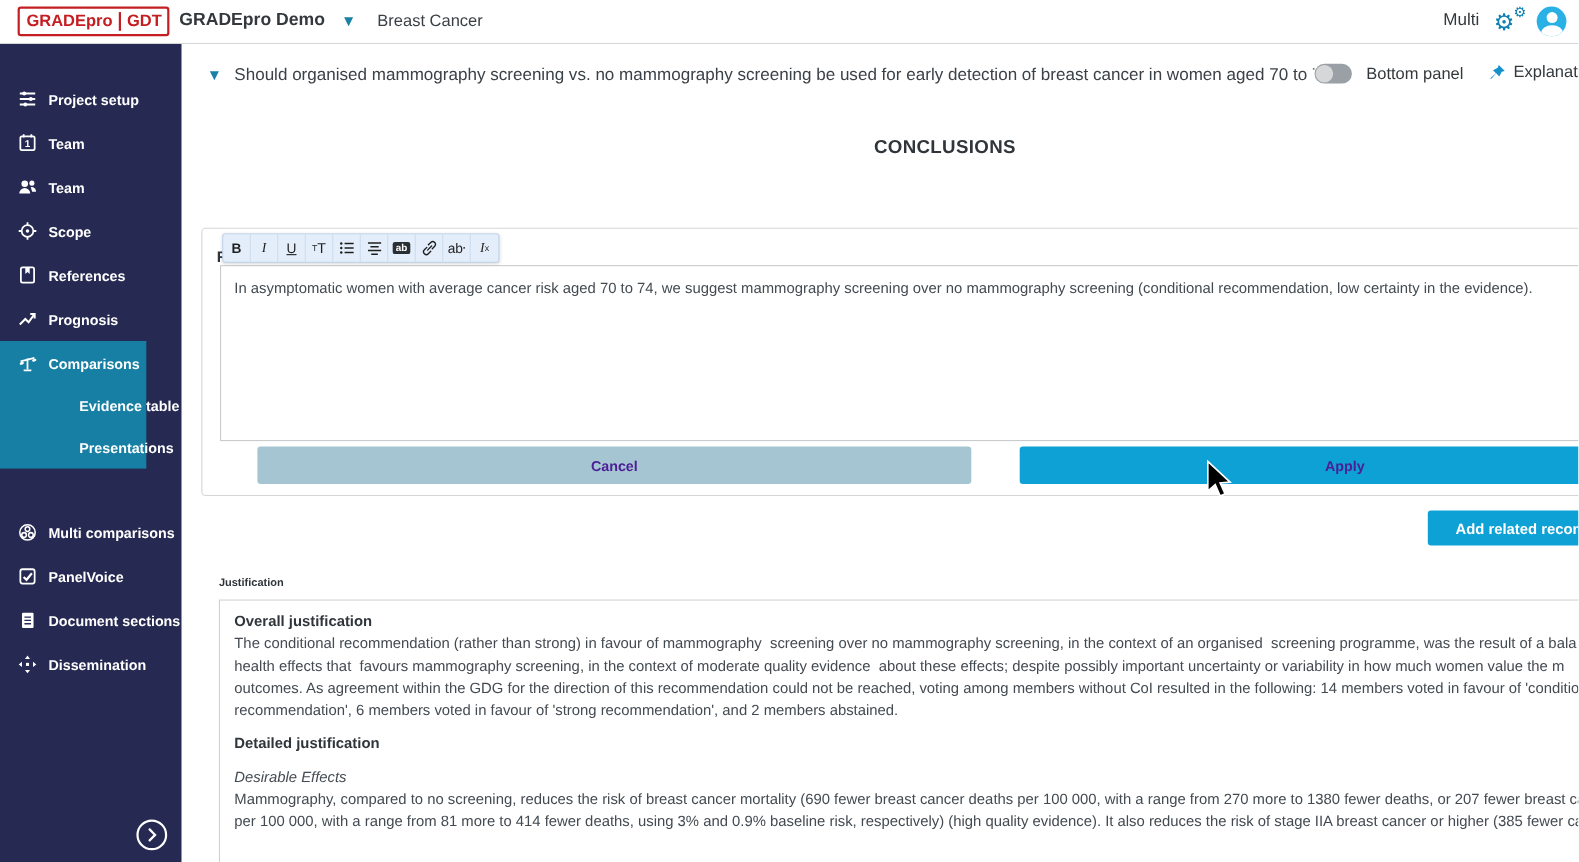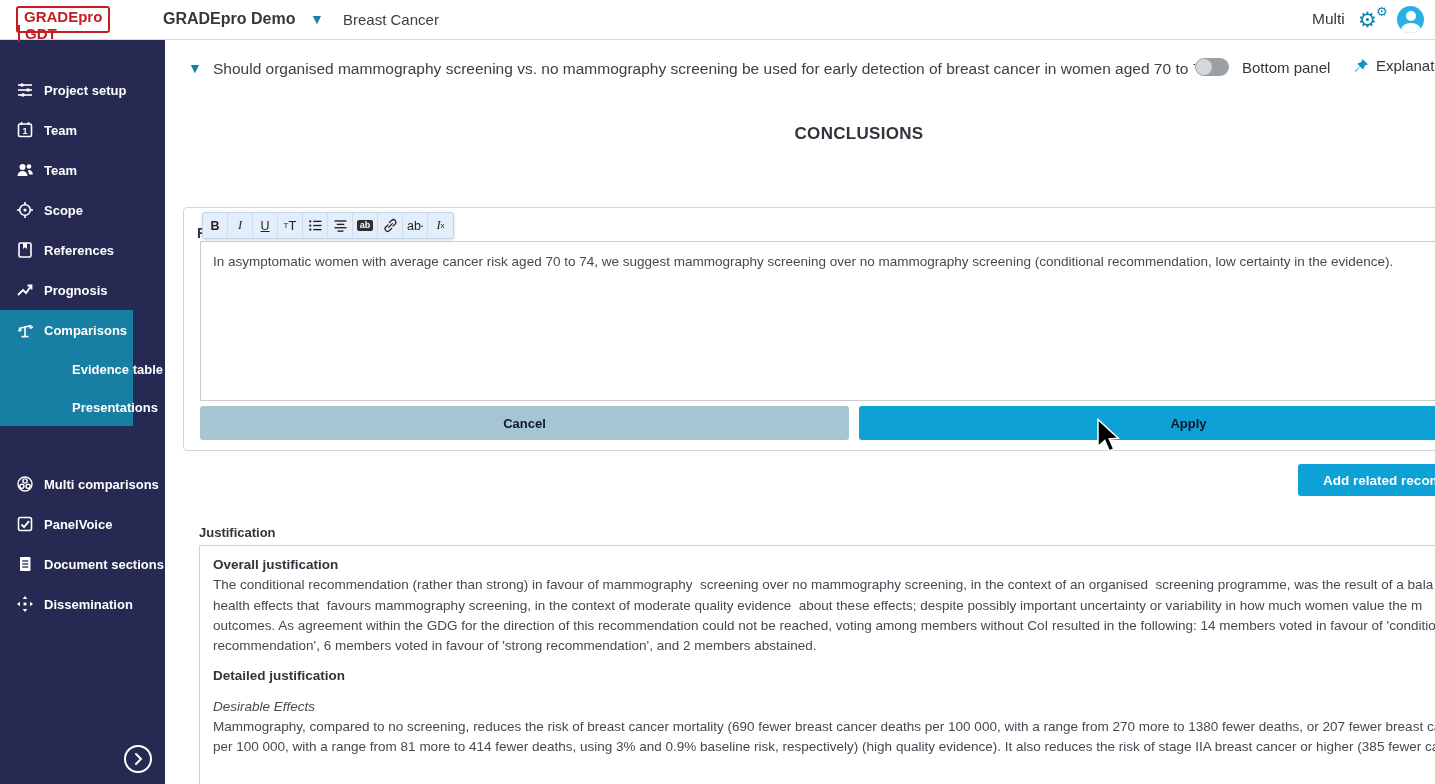--- a/index.html
+++ b/index.html
@@ -3,22 +3,22 @@
 <meta charset="utf-8">
 <style>
   * { margin:0; padding:0; box-sizing:border-box; }
   html,body { width:1435px; height:784px; overflow:hidden; background:#fff; }
   body { font-family:"Liberation Sans", sans-serif; color:#343a40; }
   .screen { position:relative; width:1435px; height:784px; overflow:hidden; background:#fff; }
 
   
   .topbar { position:absolute; left:0; top:0; width:1435px; height:40px; background:#fff;
             border-bottom:1px solid #d6d9db; z-index:30; }
-  .logo { position:absolute; left:16px; top:6px; height:27px; display:flex; align-items:flex-start;
-          border:2px solid #c41e23; border-radius:3px; color:#c41e23; font-weight:700; font-size:15px;flex-direction:column; }
+  .logo { position:absolute; left:16px; top:6px; height:27px; display:flex; align-items:center;
+          border:2px solid #c41e23; border-radius:3px; color:#c41e23; font-weight:700; font-size:15px; }
   .logo .cell { display:flex; align-items:center; padding:0 6px; }
   .logo .cell + .cell { border-left:2px solid #c41e23; padding:0 5px; }
   .project-name { position:absolute; left:163px; top:10px; font-size:16px; font-weight:700; color:#33383c; }
   .tri { color:#1a81a6; font-size:14px; }
   .topbar .tri { position:absolute; left:310px; top:11px; }
   .scope-name { position:absolute; left:343px; top:11px; font-size:15px; color:#3a4045; }
   .help { position:absolute; left:1312px; top:10px; font-size:15.5px; color:#33383c; cursor:pointer; }
   .gears { position:absolute; left:1358px; top:4px; width:34px; height:32px; color:#0d81b0;
            font-family:"DejaVu Sans", sans-serif; }
   .gears .g1 { position:absolute; left:0; top:4px; font-size:21px; }
@@ -75,31 +75,31 @@
   .hl-chip { background:#2a2f33; color:#fff; font-size:9px; font-weight:700; border-radius:2px;
              padding:1px 3px; line-height:1; }
   .tb-btn sup { font-size:6px; }
   .tb-btn sub { font-size:8px; }
 
   .editor-box { position:absolute; left:16px; top:33px; right:16px; height:160px;
                 border:1px solid #c9ccce; background:#fff; cursor:text; }
   .editor-text { padding:10px 12px; font-size:13.5px; line-height:20px; color:#434a51; }
 
   .btn-row { position:absolute; left:16px; top:198px; right:16px; height:34px; display:flex; gap:10px; }
-  .btn { height:34px; display:flex; align-items:center; justify-content:center; color:#0f172a;
-         font-size:13px; font-weight:700; border-radius:3px; cursor:pointer; }
+  .btn { height:34px; display:flex; align-items:center; justify-content:center; color:#4c1d95;
+         font-size:13px; font-weight:700; border-radius:3px; cursor:pointer;margin-left:34px; }
   .btn-cancel { width:649px; background:#a6c5d3; }
   .btn-apply { flex:1; background:#0da1d6; }
 
   .add-related { position:absolute; left:1115px; top:424px; width:237px; height:32px;
                  background:#0da1d6; color:#fff; font-size:13.5px; font-weight:700; border-radius:3px;
                  display:flex; align-items:center; justify-content:center; white-space:nowrap;
                  overflow:hidden; cursor:pointer; }
 
-  .just-title { position:absolute; left:16px; top:485px; font-size:13px; font-weight:700; color:#2f353a; }
+  .just-title { position:absolute; left:16px; top:485px; font-size:10px; font-weight:700; color:#2f353a; }
   .just-box { position:absolute; left:16px; top:505px; right:0; height:300px;
               border:1px solid #cfd2d4; background:#fff; padding:9px 13px; overflow:hidden; }
   .j-head { font-size:13.5px; font-weight:700; color:#2f353a; line-height:20.3px; }
   .j-line { font-size:13.5px; color:#434a51; line-height:20.3px; white-space:pre; }
   .j-gap { height:10px; }
   .j-italic { font-style:italic; font-size:13.5px; color:#434a51; line-height:20.3px; }
 
   .cursor-arrow { position:absolute; left:1095px; top:418px; z-index:50; pointer-events:none; }
 
   svg.nicon { display:block; }

